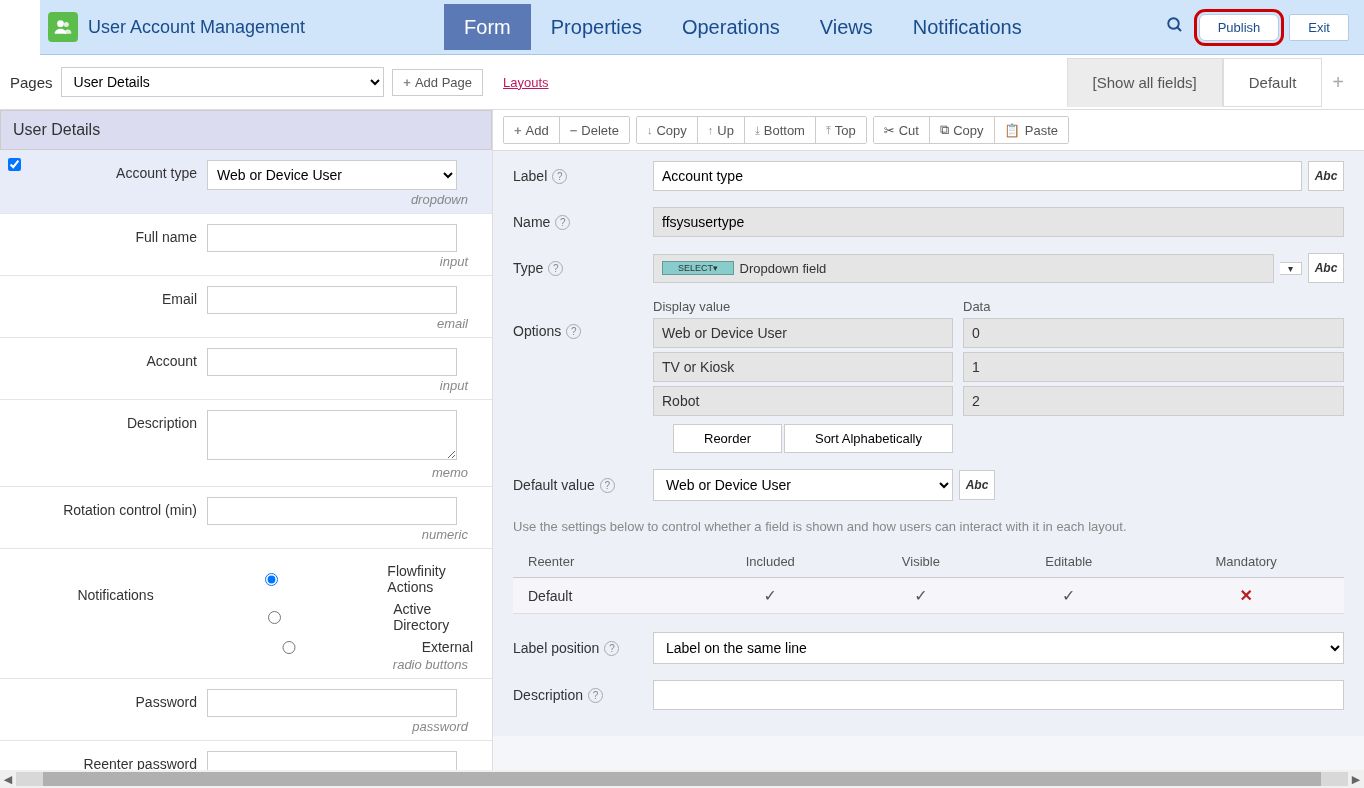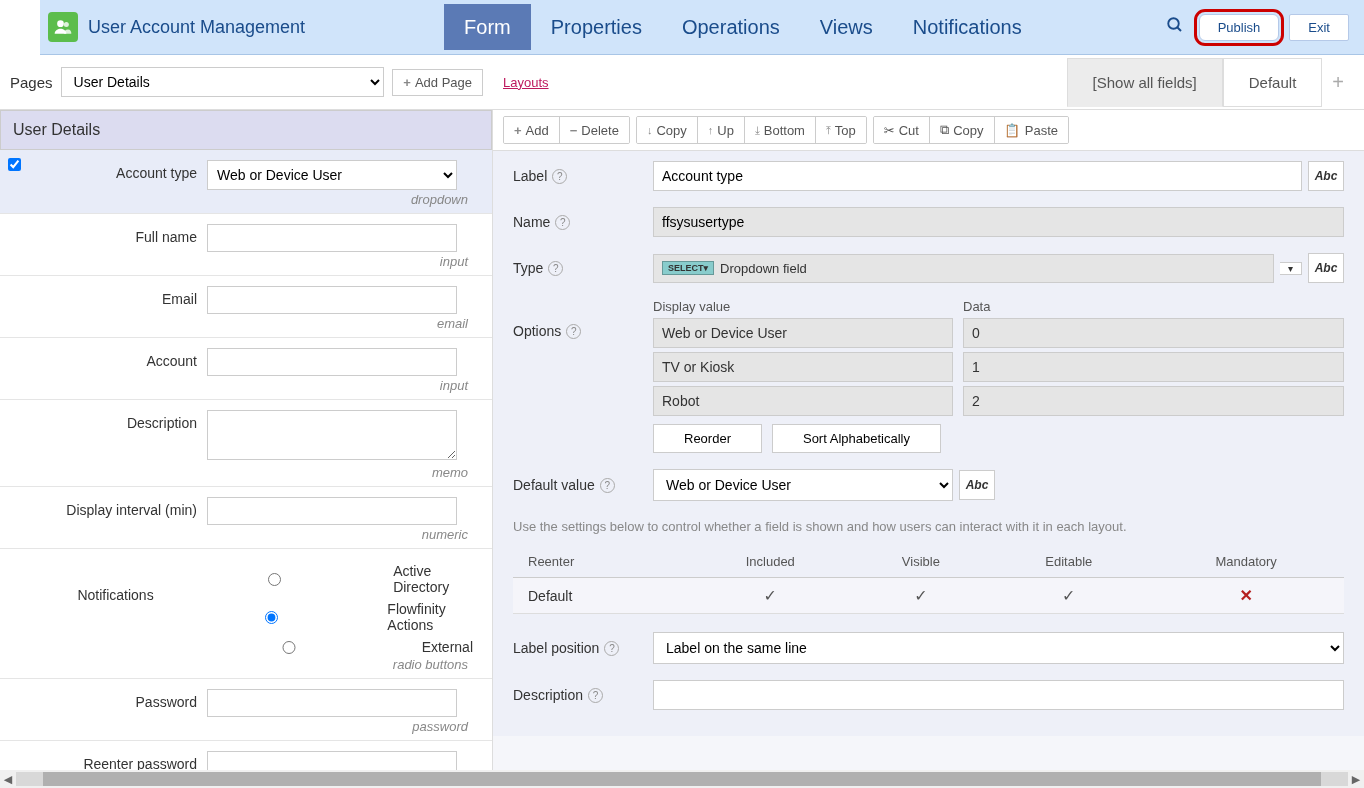--- a/index.html
+++ b/index.html
@@ -45,30 +45,30 @@
 .tool-btn:last-child { border-right:none; }
 .prop-body { padding:10px 20px; background:#eef0f8; }
 .prop-row { display:flex; margin-bottom:16px; }
 .prop-label { width:140px; font-size:14px; color:#333; display:flex; align-items:center; gap:5px; }
 .help-icon { display:inline-block; width:15px; height:15px; border:1px solid #aaa; border-radius:50%; font-size:10px; text-align:center; line-height:13px; color:#888; }
 .prop-control { flex:1; display:flex; gap:6px; align-items:center; }
 .prop-input { flex:1; border:1px solid #ccc; padding:6px 8px; font-size:14px; background:#fff; }
 .prop-input.readonly { background:#e5e5e5; }
 .abc-btn { width:36px; height:30px; border:1px solid #ccc; background:#fff; font-style:italic; font-size:12px; font-weight:bold; text-align:center; display:flex; align-items:center; justify-content:center; cursor:pointer; }
 .type-field { flex:1; border:1px solid #ccc; background:#e5e5e5; padding:6px 8px; display:flex; align-items:center; gap:6px; }
-.type-badge { background:#8cc; padding:1px 5px; font-size:9px; border:1px solid #699;font-weight:bold; }
+.type-badge { background:#8cc; padding:1px 15px; font-size:9px; border:1px solid #699; }
 .options-table { flex:1; }
 .opt-headers { display:flex; gap:10px; margin-bottom:4px; }
 .opt-header { font-size:13px; color:#555; }
 .opt-header:first-child { width:300px; }
 .opt-row { display:flex; gap:10px; margin-bottom:4px; }
 .opt-cell { border:1px solid #ccc; background:#e5e5e5; padding:6px 8px; font-size:14px; }
 .opt-cell:first-child { width:300px; }
 .opt-cell:last-child { flex:1; }
-.opt-buttons { display:flex; gap:10px; margin-top:8px; }
+.opt-buttons { display:flex; gap:2px; margin-top:8px;margin-left:20px; }
 .opt-btn { padding:6px 30px; border:1px solid #ccc; background:#fff; font-size:13px; cursor:pointer; }
 .help-text { font-size:13px; color:#888; margin:18px 0 12px; }
 .layout-table { width:100%; border-collapse:collapse; }
 .layout-table th { text-align:center; font-weight:normal; font-size:13px; color:#555; padding:8px; border-bottom:1px solid #ccc; }
 .layout-table th:first-child { text-align:left; padding-left:15px; }
 .layout-table td { text-align:center; padding:8px; font-size:14px; border-bottom:1px solid #ddd; background:#f5f5fa; }
 .layout-table td:first-child { text-align:left; padding-left:15px; }
 .check-mark { color:#555; font-size:16px; }
 .x-mark { color:#b52020; font-size:16px; font-weight:bold; }
 .dropdown-select { flex:1; border:1px solid #ccc; padding:6px 8px; font-size:14px; background:#fff; }
@@ -161,35 +161,35 @@
       <div class="field-label">Account</div>
       <div class="field-control"><input type="text" style=""><div class="field-type-hint">input</div></div>
     </div>
 
     <div class="field-row">
       <div class="field-label">Description</div>
       <div class="field-control"><textarea style=""></textarea><div class="field-type-hint">memo</div></div>
     </div>
 
     <div class="field-row">
-      <div class="field-label">Display interval (min)</div>
+      <div class="field-label">Rotation control (min)</div>
       <div class="field-control"><input type="text" style=""><div class="field-type-hint">numeric</div></div>
     </div>
 
     <div class="field-row">
       <div class="field-label" style="padding-top:28px">Notifications</div>
       <div class="field-control">
         <div class="radio-group">
           <label class="radio-item">
+              <input type="radio" name="auth" checked="" style="">
+              <span>Flowfinity Actions</span>
+            </label>
+          <label class="radio-item">
               <input type="radio" name="auth" style="">
               <span>Active Directory</span>
-            </label>
-          <label class="radio-item">
-              <input type="radio" name="auth" checked="" style="">
-              <span>Flowfinity Actions</span>
             </label>
           <label class="radio-item">
               <input type="radio" name="auth" style="">
               <span>External</span>
             </label>
         </div>
         <div class="field-type-hint">radio buttons</div>
       </div>
     </div>
 

